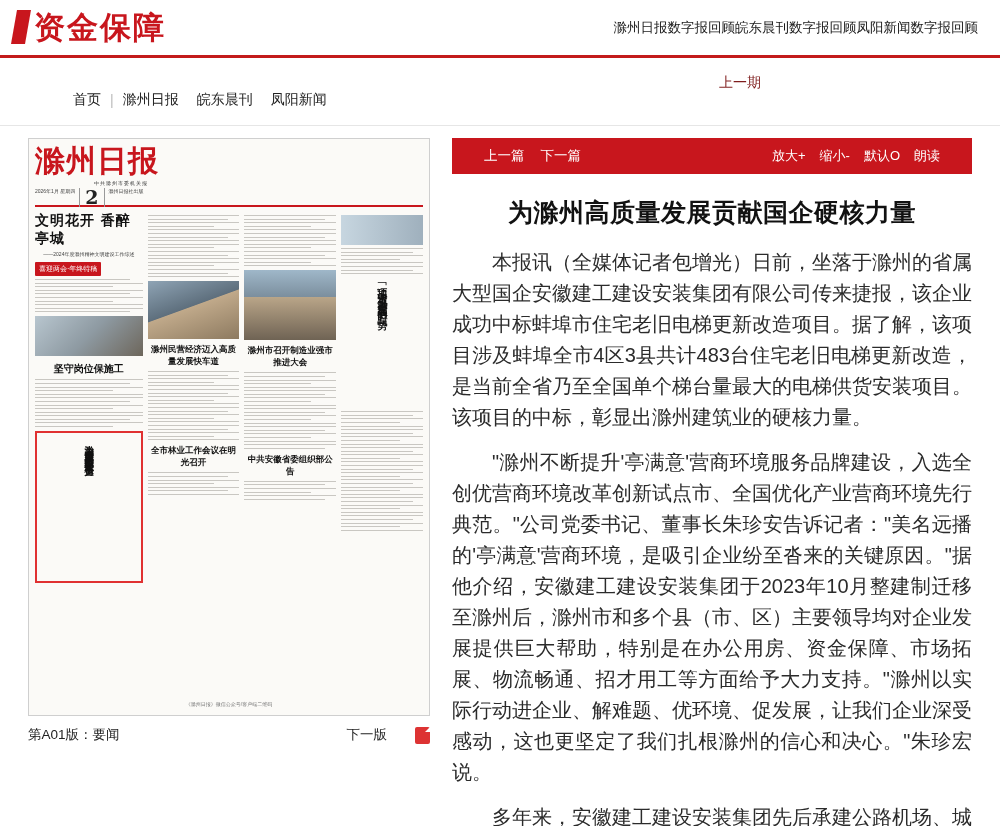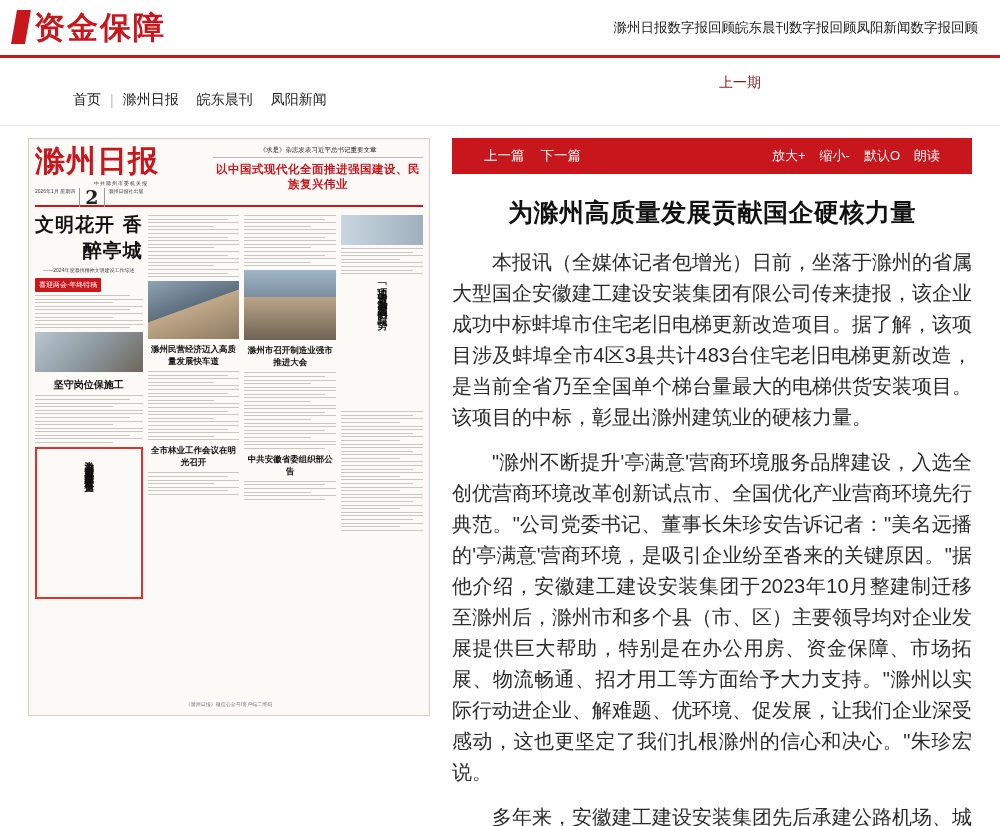--- a/index.html
+++ b/index.html
@@ -138,22 +138,22 @@
 
   .paper-cols { display: flex; margin-top: 5px; gap: 5px; }
   .pcol { position: relative; }
   .pcol-a { width: 108px; }
   .pcol-b { width: 92px; }
   .pcol-c { width: 92px; }
   .pcol-d { width: 82px; }
 
   .hl-title {
     font-family: "DejaVu Serif", serif;
-    font-weight: bold; font-size: 19px; color: #111;
-    text-align: right; letter-spacing: 1px;
+    font-weight: bold; font-size: 14px; color: #111;
+    text-align: left; letter-spacing: 1px;
   }
   .hl-sub { font-size: 5px; color: #444; text-align: center; margin-top: 3px; }
 
   .redbar {
     background: #c8161d; color: #fff; font-size: 7px;
     padding: 2px 4px; margin-top: 5px; display:inline-block;
     border-radius: 1px;
   }
   .sect-hd {
     font-family: "DejaVu Serif", serif;
@@ -297,24 +297,20 @@
             <div>
               <div class="mh-title">滁州日报</div>
               <div class="mh-sub">中共滁州市委机关报</div>
               <div class="mh-meta">
                 <span>2026年1月
 星期四</span>
                 <span class="bignum">2</span>
                 <span>滁州日报社出版</span>
               </div>
             </div>
-            <div class="mh-right">
-              <div class="r1">《求是》杂志发表习近平总书记重要文章</div>
-              <div class="r2">以中国式现代化全面推进强国建设、民族复兴伟业</div>
-            </div>
           </div>
 
           <div class="paper-cols">
 
             <div class="pcol pcol-a">
               <div class="hl-title">文明花开 香醉亭城</div>
               <div class="hl-sub">——2024年度滁州精神文明建设工作综述</div>
               <div class="redbar">喜迎两会·年终特稿</div>
               <div class="lines">
                 <i class="m"></i>
@@ -513,20 +509,25 @@
                   <i></i>
               </div>
             </div>
 
           </div>
 
           <div class="paper-foot">《滁州日报》微信公众号/客户端二维码</div>
         </div>
       </div>
 
+      <div class="paper-caption">
+        <span>第A01版：要闻</span>
+        <span class="next">下一版</span>
+        <span class="pdf-ico"></span>
+      </div>
     </div>
 
     <div class="right-col">
       <div class="article-bar">
         <div class="prevnext">
           <span>上一篇</span>
           <span>下一篇</span>
         </div>
         <div class="tools">
           <span>放大+</span>

